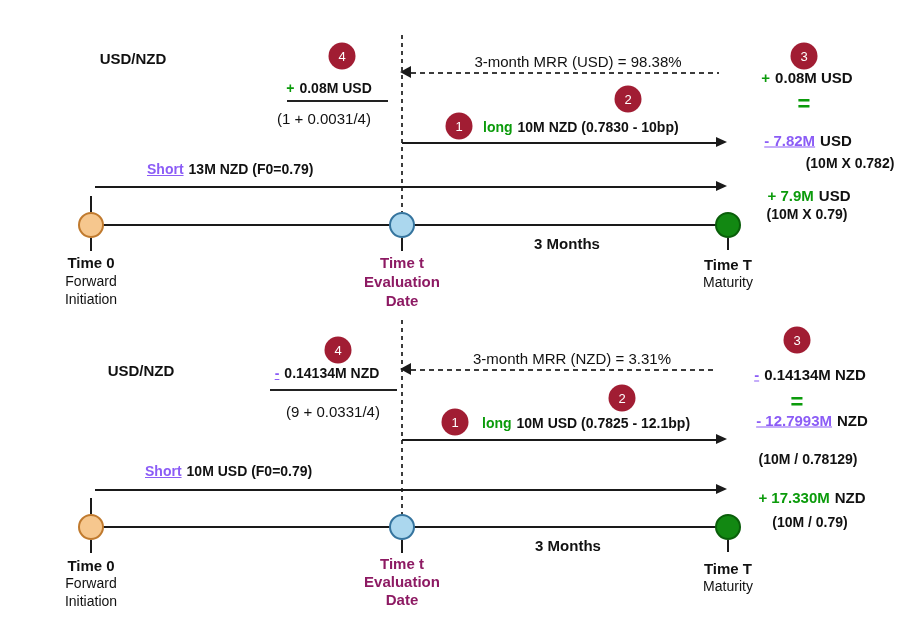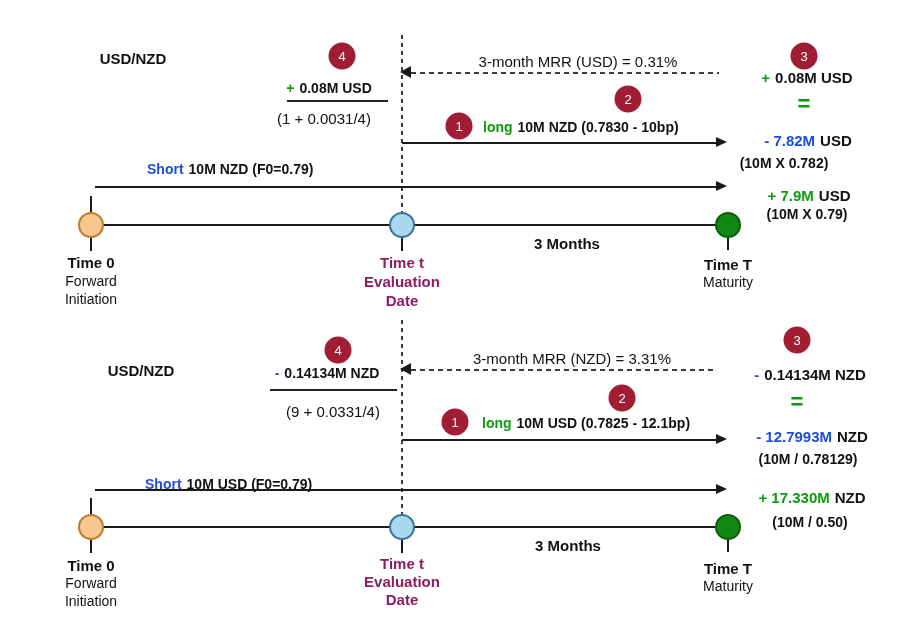--- a/index.html
+++ b/index.html
@@ -8,21 +8,21 @@
     font-family:"Liberation Sans",sans-serif;color:#111;
   }
   .lbl{position:absolute;white-space:nowrap;font-size:14px;line-height:1;color:#111;}
   .c{transform:translate(-50%,-50%);}
   .l{transform:translate(0,-50%);}
   .b{font-weight:bold;}
   .reg{font-weight:normal;font-size:15px;}
   .sz15{font-size:15px;}
   .purple{color:#8D1A63;}
   .green{color:#0B9B0B;}
-  .red{color:#1d4ed8;}
+  .red{color:#8b5cf6;text-decoration:underline;}
   .gap{margin-left:5px;}
   .eq{font-size:22px;font-weight:bold;color:#0B9B0B;}
   .badge{
     position:absolute;width:27px;height:27px;border-radius:50%;background:#A11D33;
     color:#fff;font-size:13px;display:flex;align-items:center;justify-content:center;
     transform:translate(-50%,-50%);
   }
   .dot{
     position:absolute;width:26px;height:26px;border-radius:50%;box-sizing:border-box;
     border:2px solid #000;transform:translate(-50%,-50%);
@@ -57,33 +57,33 @@
 
     <div class="badge" style="left:342px;top:56px">4</div>
     <div class="lbl c b" style="left:329px;top:88px">
       <span class="green">+</span><span class="gap">0.08M USD</span>
     </div>
     <div class="fracbar" style="left:287px;top:100px;width:101px"></div>
     <div class="lbl c reg" style="left:324px;top:118px">(1 + 0.0031/4)</div>
 
     <div class="dash-v" style="left:401px;top:35px;height:177px"></div>
 
-    <div class="lbl c reg" style="left:578px;top:61px">3-month MRR (USD) = 0.31%</div>
+    <div class="lbl c reg" style="left:578px;top:61px">3-month MRR (USD) = 98.38%</div>
     <div class="dash-h" style="left:411px;top:72px;width:308px"></div>
 
     <div class="badge" style="left:628px;top:99px">2</div>
     <div class="badge" style="left:459px;top:126px">1</div>
 
     <div class="lbl l b" style="left:483px;top:127px">
       <span class="green">long</span><span class="gap">10M NZD (0.7830 - 10bp)</span>
     </div>
     <div class="arrow-right" style="left:402px;top:142px;width:314px"></div>
 
     <div class="lbl l b" style="left:147px;top:169px">
-      <span class="red">Short</span><span class="gap">10M NZD (F0=0.79)</span>
+      <span class="red">Short</span><span class="gap">13M NZD (F0=0.79)</span>
     </div>
     <div class="arrow-right" style="left:95px;top:186px;width:621px"></div>
 
     <div class="hline" style="left:91px;top:224px;width:637px"></div>
     <div class="tick" style="left:90px;top:196px;height:16px"></div>
     <div class="tick" style="left:90px;top:238px;height:13px"></div>
     <div class="tick" style="left:401px;top:238px;height:13px"></div>
     <div class="tick" style="left:727px;top:238px;height:12px"></div>
     <div class="dot orange" style="left:91px;top:225px"></div>
     <div class="dot blue" style="left:402px;top:225px"></div>
@@ -103,21 +103,21 @@
     <div class="lbl c" style="left:728px;top:282px">Maturity</div>
 
     <div class="badge" style="left:804px;top:56px">3</div>
     <div class="lbl c b sz15" style="left:807px;top:77px">
       <span class="green">+</span><span class="gap">0.08M USD</span>
     </div>
     <div class="lbl c eq" style="left:804px;top:104px">=</div>
     <div class="lbl c b sz15" style="left:808px;top:140px">
       <span class="red">- 7.82M</span><span class="gap">USD</span>
     </div>
-    <div class="lbl c b" style="left:784px;top:163px">(10M X 0.782)</div>
+    <div class="lbl c b" style="left:850px;top:163px">(10M X 0.782)</div>
     <div class="lbl c b sz15" style="left:809px;top:195px">
       <span class="green">+ 7.9M</span><span class="gap">USD</span>
     </div>
     <div class="lbl c b" style="left:807px;top:214px">(10M X 0.79)</div>
   </div>
 
   <div>
     <div class="lbl c b sz15" style="left:141px;top:370px">USD/NZD</div>
 
     <div class="badge" style="left:338px;top:350px">4</div>
@@ -133,21 +133,21 @@
     <div class="dash-h" style="left:411px;top:369px;width:305px"></div>
 
     <div class="badge" style="left:622px;top:398px">2</div>
     <div class="badge" style="left:455px;top:422px">1</div>
 
     <div class="lbl l b" style="left:482px;top:423px">
       <span class="green">long</span><span class="gap">10M USD (0.7825 - 12.1bp)</span>
     </div>
     <div class="arrow-right" style="left:402px;top:439px;width:314px"></div>
 
-    <div class="lbl l b" style="left:145px;top:484px">
+    <div class="lbl l b" style="left:145px;top:471px">
       <span class="red">Short</span><span class="gap">10M USD (F0=0.79)</span>
     </div>
     <div class="arrow-right" style="left:95px;top:489px;width:621px"></div>
 
     <div class="hline" style="left:91px;top:526px;width:637px"></div>
     <div class="tick" style="left:90px;top:498px;height:16px"></div>
     <div class="tick" style="left:90px;top:540px;height:13px"></div>
     <div class="tick" style="left:401px;top:540px;height:13px"></div>
     <div class="tick" style="left:727px;top:540px;height:12px"></div>
     <div class="dot orange" style="left:91px;top:527px"></div>
@@ -165,23 +165,23 @@
     <div class="lbl c b sz15 purple" style="left:402px;top:599px">Date</div>
 
     <div class="lbl c b sz15" style="left:728px;top:568px">Time T</div>
     <div class="lbl c" style="left:728px;top:586px">Maturity</div>
 
     <div class="badge" style="left:797px;top:340px">3</div>
     <div class="lbl c b sz15" style="left:810px;top:374px">
       <span class="red">-</span><span class="gap">0.14134M NZD</span>
     </div>
     <div class="lbl c eq" style="left:797px;top:402px">=</div>
-    <div class="lbl c b sz15" style="left:812px;top:436px">
+    <div class="lbl c b sz15" style="left:812px;top:420px">
       <span class="red">- 12.7993M</span><span class="gap">NZD</span>
     </div>
     <div class="lbl c b" style="left:808px;top:459px">(10M / 0.78129)</div>
     <div class="lbl c b sz15" style="left:812px;top:497px">
       <span class="green">+ 17.330M</span><span class="gap">NZD</span>
     </div>
-    <div class="lbl c b" style="left:810px;top:522px">(10M / 0.50)</div>
+    <div class="lbl c b" style="left:810px;top:522px">(10M / 0.79)</div>
   </div>
 
 </div>
 
 </body></html>

